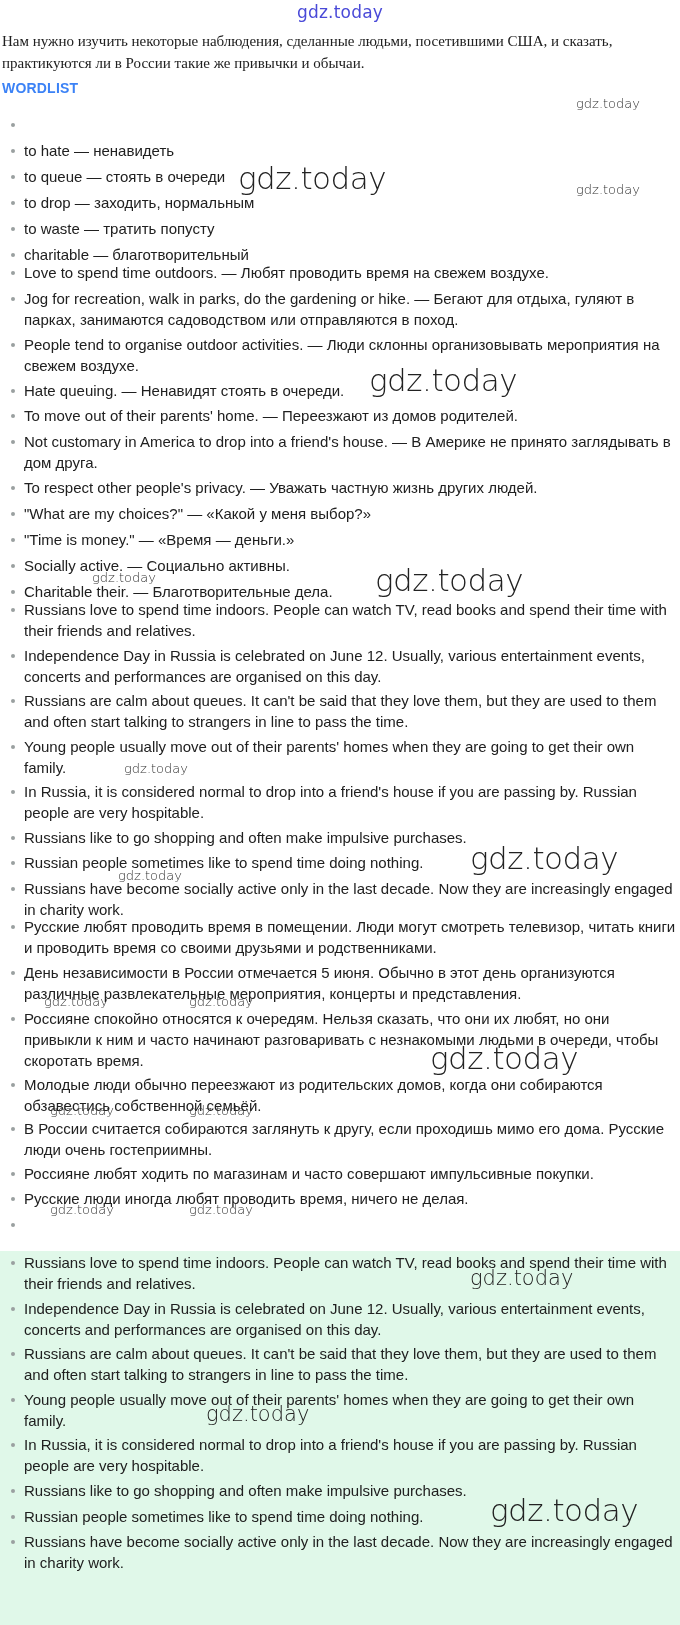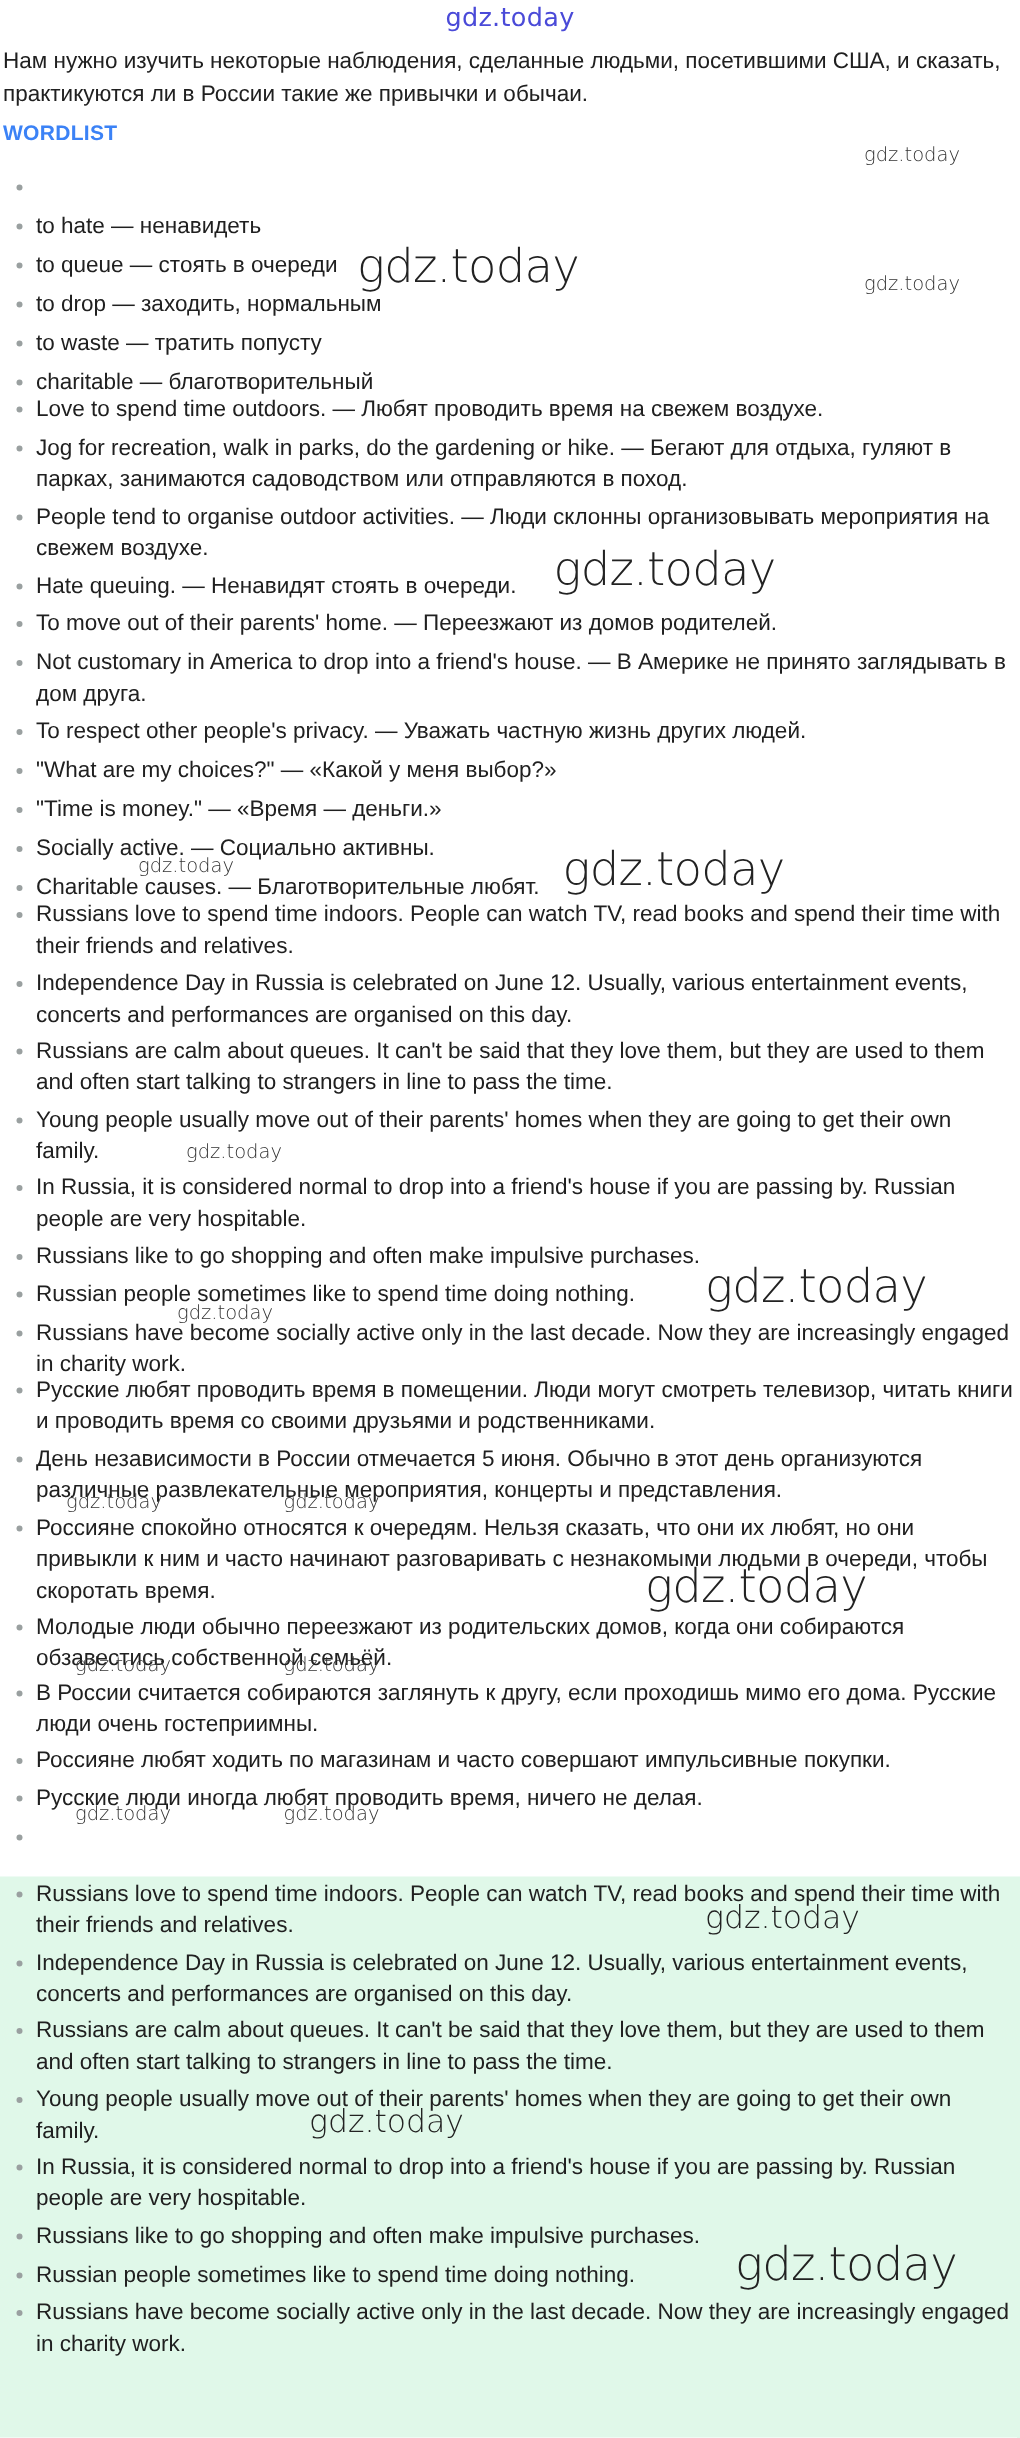--- a/index.html
+++ b/index.html
@@ -20,20 +20,21 @@
     font-size: 17px;
     color: #4a4ad8;
     letter-spacing: 0.2px;
   }
   .intro {
     position: absolute;
     left: 2px; top: 30px; width: 670px;
     font-size: 15px;
     line-height: 22px;
     color: #202020;
+    font-family: Liberation Serif, serif;
   }
   .heading {
     position: absolute;
     left: 2px; top: 80px;
     font-size: 14px;
     font-weight: bold;
     letter-spacing: 0.2px;
     color: #3b82f6;
   }
   .list {
@@ -101,21 +102,21 @@
   <li style="top:262px"><span class="bullet"></span><span>Love to spend time outdoors. — Любят проводить время на свежем воздухе.</span></li>
   <li style="top:288px"><span class="bullet"></span><span>Jog for recreation, walk in parks, do the gardening or hike. — Бегают для отдыха, гуляют в парках, занимаются садоводством или отправляются в поход.</span></li>
   <li style="top:334px"><span class="bullet"></span><span>People tend to organise outdoor activities. — Люди склонны организовывать мероприятия на свежем воздухе.</span></li>
   <li style="top:380px"><span class="bullet"></span><span>Hate queuing. — Ненавидят стоять в очереди.</span></li>
   <li style="top:405px"><span class="bullet"></span><span>To move out of their parents' home. — Переезжают из домов родителей.</span></li>
   <li style="top:431px"><span class="bullet"></span><span>Not customary in America to drop into a friend's house. — В Америке не принято заглядывать в дом друга.</span></li>
   <li style="top:477px"><span class="bullet"></span><span>To respect other people's privacy. — Уважать частную жизнь других людей.</span></li>
   <li style="top:503px"><span class="bullet"></span><span>"What are my choices?" — «Какой у меня выбор?»</span></li>
   <li style="top:529px"><span class="bullet"></span><span>"Time is money." — «Время — деньги.»</span></li>
   <li style="top:555px"><span class="bullet"></span><span>Socially active. — Социально активны.</span></li>
-  <li style="top:581px"><span class="bullet"></span><span>Charitable causes. — Благотворительные любят.</span></li>
+  <li style="top:581px"><span class="bullet"></span><span>Charitable their. — Благотворительные дела.</span></li>
 </ul>
 
 <ul class="list">
   <li style="top:599px"><span class="bullet"></span><span>Russians love to spend time indoors. People can watch TV, read books and spend their time with their friends and relatives.</span></li>
   <li style="top:645px"><span class="bullet"></span><span>Independence Day in Russia is celebrated on June 12. Usually, various entertainment events, concerts and performances are organised on this day.</span></li>
   <li style="top:690px"><span class="bullet"></span><span>Russians are calm about queues. It can't be said that they love them, but they are used to them and often start talking to strangers in line to pass the time.</span></li>
   <li style="top:736px"><span class="bullet"></span><span>Young people usually move out of their parents' homes when they are going to get their own family.</span></li>
   <li style="top:781px"><span class="bullet"></span><span>In Russia, it is considered normal to drop into a friend's house if you are passing by. Russian people are very hospitable.</span></li>
   <li style="top:827px"><span class="bullet"></span><span>Russians like to go shopping and often make impulsive purchases.</span></li>
   <li style="top:852px"><span class="bullet"></span><span>Russian people sometimes like to spend time doing nothing.</span></li>

